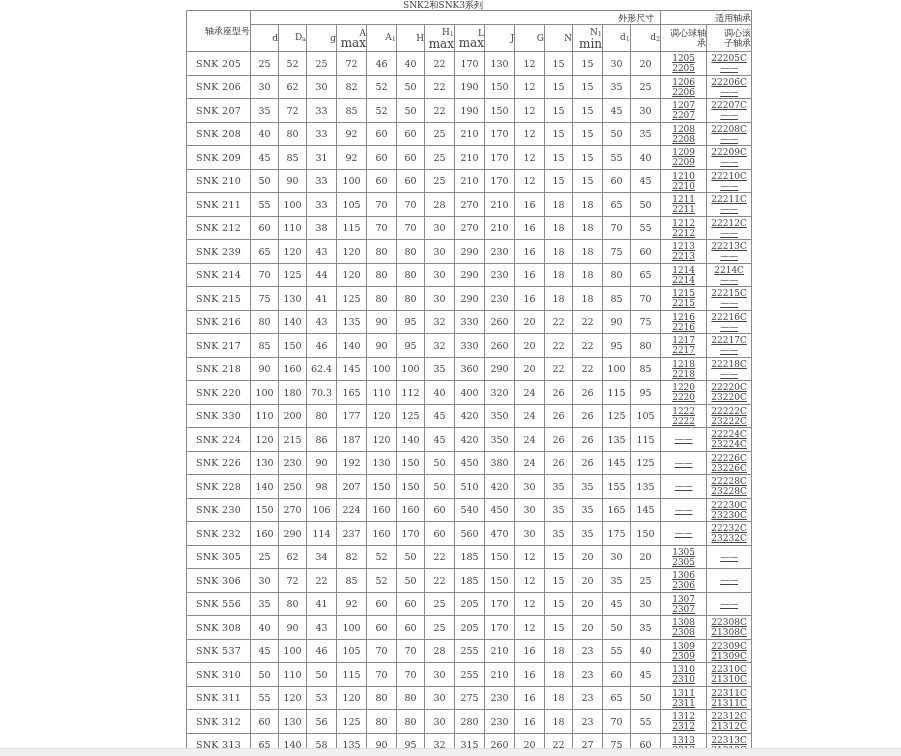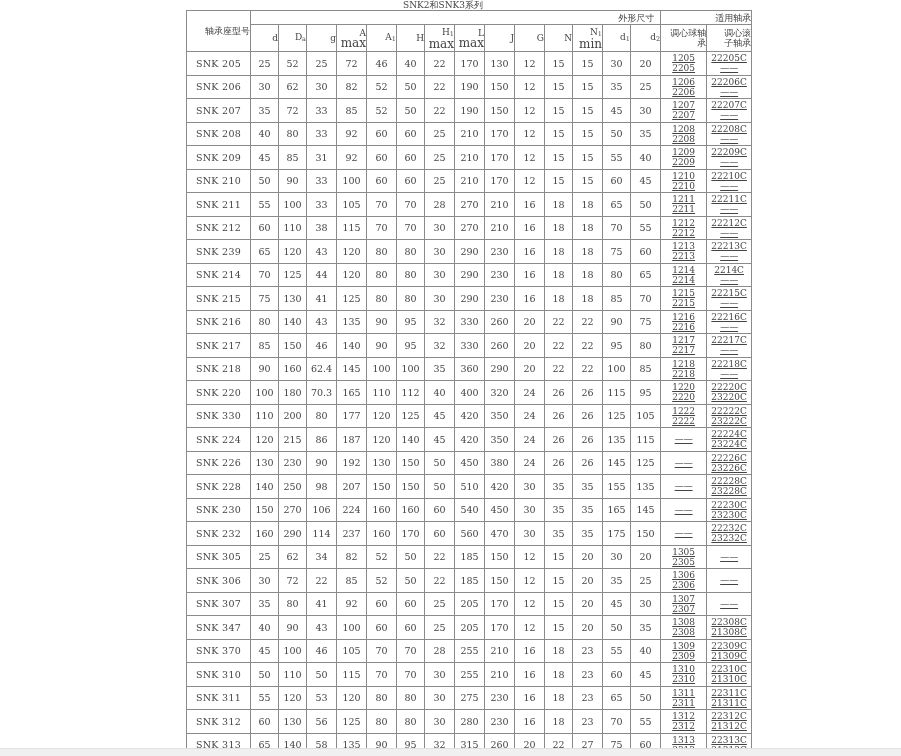--- a/index.html
+++ b/index.html
@@ -509,59 +509,59 @@
         <td>150</td>
         <td>12</td>
         <td>15</td>
         <td>20</td>
         <td class="vthick">35</td>
         <td>25</td>
         <td class="two">1306<br>2306</td>
         <td class="two">——</td>
       </tr>
       <tr>
-        <td class="model">SNK 307</td>
+        <td class="model">SNK 556</td>
         <td>35</td>
         <td>80</td>
         <td>41</td>
         <td>92</td>
         <td>60</td>
         <td class="vthick">60</td>
         <td>25</td>
         <td>205</td>
         <td>170</td>
         <td>12</td>
         <td>15</td>
         <td>20</td>
         <td class="vthick">45</td>
         <td>30</td>
         <td class="two">1307<br>2307</td>
         <td class="two">——</td>
       </tr>
       <tr>
-        <td class="model">SNK 347</td>
+        <td class="model">SNK 308</td>
         <td>40</td>
         <td>90</td>
         <td>43</td>
         <td>100</td>
         <td>60</td>
         <td class="vthick">60</td>
         <td>25</td>
         <td>205</td>
         <td>170</td>
         <td>12</td>
         <td>15</td>
         <td>20</td>
         <td class="vthick">50</td>
         <td>35</td>
         <td class="two">1308<br>2308</td>
         <td class="two">22308C<br>21308C</td>
       </tr>
       <tr class="thick">
-        <td class="model">SNK 370</td>
+        <td class="model">SNK 537</td>
         <td>45</td>
         <td>100</td>
         <td>46</td>
         <td>105</td>
         <td>70</td>
         <td class="vthick">70</td>
         <td>28</td>
         <td>255</td>
         <td>210</td>
         <td>16</td>

